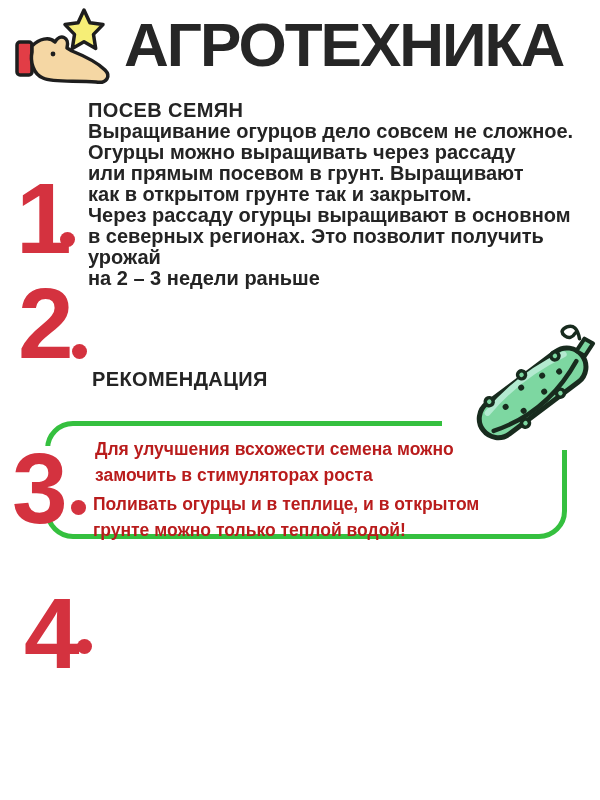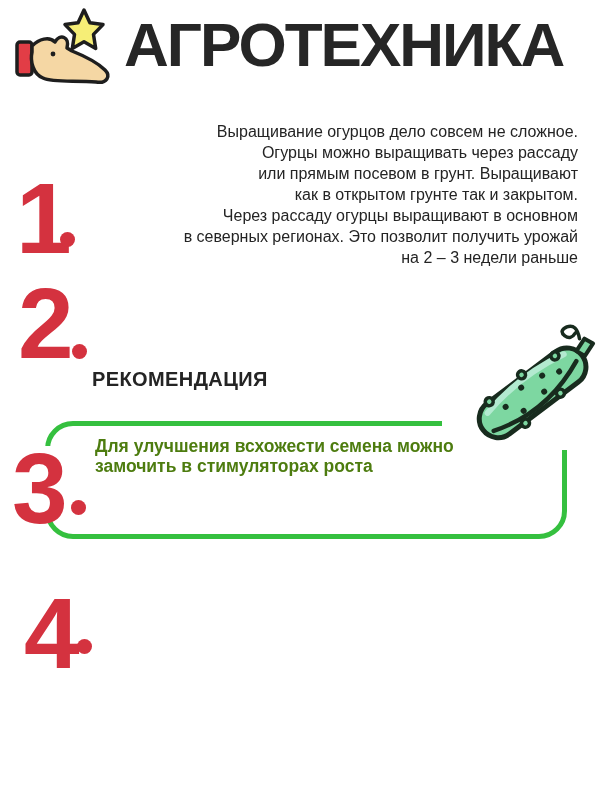--- a/index.html
+++ b/index.html
@@ -10,54 +10,54 @@
   .abs { position:absolute; }
   .title {
     left:124px; top:14px; font-size:62px; font-weight:bold;
     letter-spacing:-2px; color:#262626; white-space:nowrap; line-height:62px;
   }
   .heading {
     font-size:20px; font-weight:bold; color:#242424; letter-spacing:0.4px;
     line-height:22px; white-space:nowrap;
   }
   .body-text {
-    font-size:16px; font-weight:normal; color:#242424; line-height:21px;
+    font-size:20px; font-weight:bold; color:#242424; line-height:21px;
     white-space:pre-line;
-    text-align:right;
   }
   .numeral {
     font-size:100px; line-height:100px; font-weight:bold; color:#d4323f;
     white-space:nowrap;
   }
   .num-dot {
     width:15px; height:15px; border-radius:50%; background:#d4323f;
   }
   .green-box {
     left:45px; top:421px; width:512px; height:108px;
     border:5px solid #35c03f; border-radius:28px; background:#ffffff;
   }
   .mask { background:#ffffff; }
-  .box-text { font-size:17.5px; font-weight:bold; color:#4d7c0f; line-height:20px; white-space:pre-line; }
+  .box-text { font-size:17.5px; font-weight:bold; color:#b91c1c; line-height:26px; white-space:pre-line; }
 </style>
 </head>
 <body>
 
 <div class="page">
 
   <svg class="abs" style="left:12px; top:6px;" width="106" height="92" viewBox="0 0 106 92">
     <polygon points="72,4 77.9,16.8 91,18.6 81.5,28.4 83.7,42.4 72,35.8 60.3,42.4 62.5,28.4 53,18.6 66.1,16.8" fill="#f6ee76" stroke="#1e1e1e" stroke-width="3.5" stroke-linejoin="round"></polygon>
     <rect x="5" y="36" width="15" height="33" rx="3" fill="#e23d46" stroke="#1e1e1e" stroke-width="3.5"></rect>
     <path d="M20 40 C 27 33, 37 30, 43 36 C 48 27, 58 31, 55 42 L 60 45
              C 75 51, 87 58, 93 64 C 99 70, 95 78, 84 76
              C 64 74, 41 77, 31 72 C 21 68, 18 55, 20 46 Z" fill="#f5d7a4" stroke="#1e1e1e" stroke-width="3.5" stroke-linejoin="round"></path>
     <circle cx="41" cy="48" r="2.4" fill="#1e1e1e"></circle>
   </svg>
 
   <div class="abs title">АГРОТЕХНИКА</div>
 
+  <div class="abs heading" style="left:88px; top:99px;">ПОСЕВ СЕМЯН</div>
   <div class="abs body-text" style="left:88px; top:121px; width:490px;">Выращивание огурцов дело совсем не сложное.
 Огурцы можно выращивать через рассаду
 или прямым посевом в грунт. Выращивают
 как в открытом грунте так и закрытом.
 Через рассаду огурцы выращивают в основном
 в северных регионах. Это позволит получить урожай
 на 2 – 3 недели раньше</div>
   <div class="abs numeral" style="left:16px; top:168px;">1</div>
   <div class="abs num-dot" style="left:60px; top:232px;"></div>
 
@@ -87,19 +87,21 @@
       <circle cx="52" cy="78" r="3" fill="#182b1e"></circle>
       <circle cx="80" cy="75" r="3" fill="#182b1e"></circle>
       <circle cx="104" cy="68" r="3" fill="#182b1e"></circle>
       <path d="M130 62 l14 -5 l4 9 l-14 5 z" fill="#7dd7a1" stroke="#182b1e" stroke-width="4" stroke-linejoin="round"></path>
       <path d="M140 54 q7 -14 -3 -17 q-9 -2 -7 6 q2 7 10 4" stroke="#182b1e" stroke-width="3.5" fill="none" stroke-linecap="round"></path>
     </g>
   </svg>
 
   <div class="abs box-text" style="left:95px; top:436px; width:440px;">Для улучшения всхожести семена можно
 замочить в стимуляторах роста</div>
+  <div class="abs box-text" style="left:93px; top:491px; width:450px;">Поливать огурцы и в теплице, и в открытом
+грунте можно только теплой водой!</div>
   <div class="abs numeral" style="left:12px; top:438px;">3</div>
   <div class="abs num-dot" style="left:71px; top:500px;"></div>
 
   <div class="abs numeral" style="left:24px; top:583px;">4</div>
   <div class="abs num-dot" style="left:77px; top:639px;"></div>
 
 </div>
 
 </body></html>

